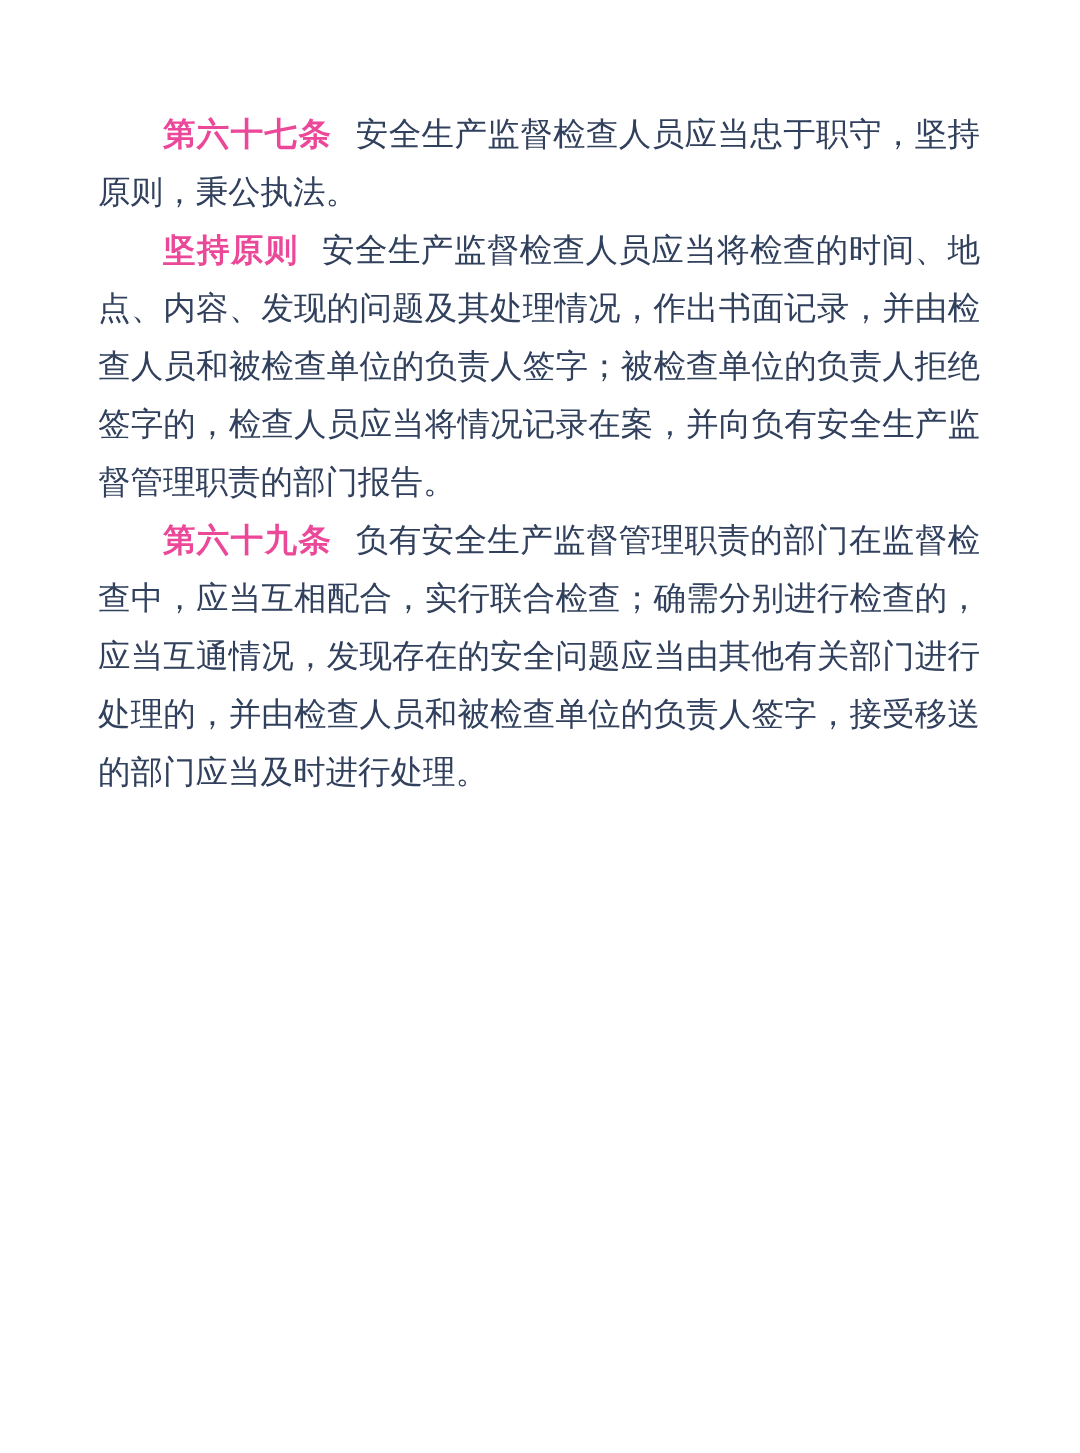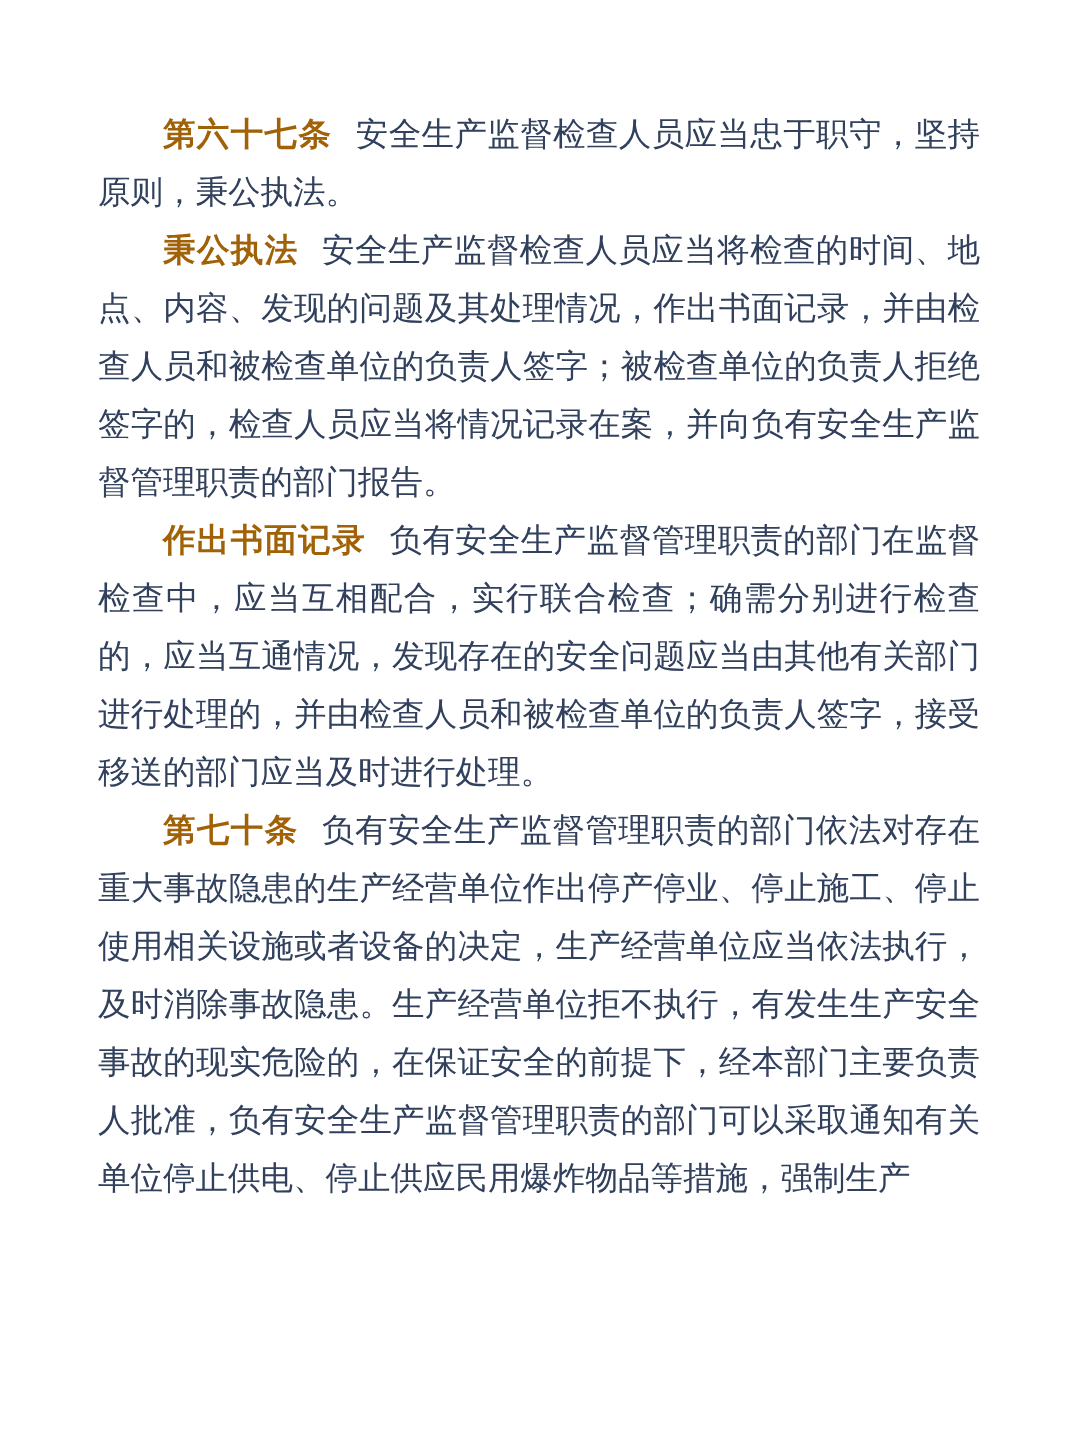--- a/index.html
+++ b/index.html
@@ -26,34 +26,33 @@
   }
   .para {
     margin: 0;
     text-indent: 2em;
     word-break: break-all;
     overflow-wrap: break-word;
   }
   .art-num {
     font-family: "Liberation Sans", "DejaVu Sans", sans-serif;
     font-weight: 900;
-    color: #a16207;
+    color: #ec4899;
     margin-right: 0.72em;
     letter-spacing: 1px;
   }
 </style>
 </head>
 <body>
 
 <div class="page">
   <div class="doc-body">
 
     <p class="para"><span class="art-num">第六十七条</span><span>安全生产监督检查人员应当忠于职守，坚持原则，秉公执法。</span></p>
 
 
-    <p class="para"><span class="art-num">秉公执法</span><span>安全生产监督检查人员应当将检查的时间、地点、内容、发现的问题及其处理情况，作出书面记录，并由检查人员和被检查单位的负责人签字；被检查单位的负责人拒绝签字的，检查人员应当将情况记录在案，并向负有安全生产监督管理职责的部门报告。</span></p>
+    <p class="para"><span class="art-num">坚持原则</span><span>安全生产监督检查人员应当将检查的时间、地点、内容、发现的问题及其处理情况，作出书面记录，并由检查人员和被检查单位的负责人签字；被检查单位的负责人拒绝签字的，检查人员应当将情况记录在案，并向负有安全生产监督管理职责的部门报告。</span></p>
 
-    <p class="para"><span class="art-num">作出书面记录</span><span>负有安全生产监督管理职责的部门在监督检查中，应当互相配合，实行联合检查；确需分别进行检查的，应当互通情况，发现存在的安全问题应当由其他有关部门进行处理的，并由检查人员和被检查单位的负责人签字，接受移送的部门应当及时进行处理。</span></p>
+    <p class="para"><span class="art-num">第六十九条</span><span>负有安全生产监督管理职责的部门在监督检查中，应当互相配合，实行联合检查；确需分别进行检查的，应当互通情况，发现存在的安全问题应当由其他有关部门进行处理的，并由检查人员和被检查单位的负责人签字，接受移送的部门应当及时进行处理。</span></p>
 
-    <p class="para"><span class="art-num">第七十条</span><span>负有安全生产监督管理职责的部门依法对存在重大事故隐患的生产经营单位作出停产停业、停止施工、停止使用相关设施或者设备的决定，生产经营单位应当依法执行，及时消除事故隐患。生产经营单位拒不执行，有发生生产安全事故的现实危险的，在保证安全的前提下，经本部门主要负责人批准，负有安全生产监督管理职责的部门可以采取通知有关单位停止供电、停止供应民用爆炸物品等措施，强制生产</span></p>
 
   </div>
 </div>
 
 </body></html>

